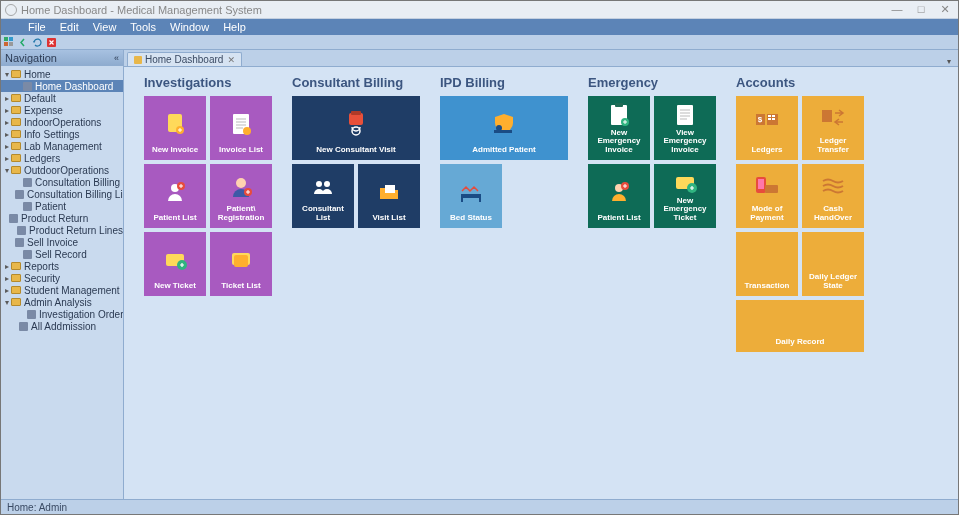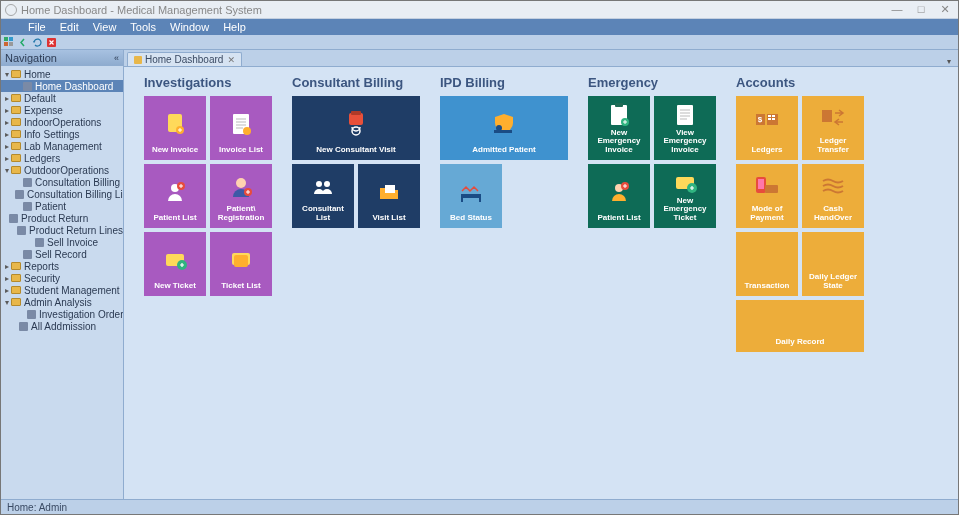--- a/index.html
+++ b/index.html
@@ -165,21 +165,21 @@
       <div class="node" style="">
           <span class="exp"></span>
           <span class="item-icon"></span>
           <span>Product Return</span>
         </div>
       <div class="node" style="padding-left:14px">
           <span class="exp"></span>
           <span class="item-icon"></span>
           <span>Product Return Lines</span>
         </div>
-      <div class="node" style="padding-left:26px">
+      <div class="node" style="padding-left:6px">
           <span class="exp"></span>
           <span class="item-icon"></span>
           <span>Sell Invoice</span>
         </div>
       <div class="node" style="padding-left:14px">
           <span class="exp"></span>
           <span class="item-icon"></span>
           <span>Sell Record</span>
         </div>
       <div class="node" style="padding-left:2px">

